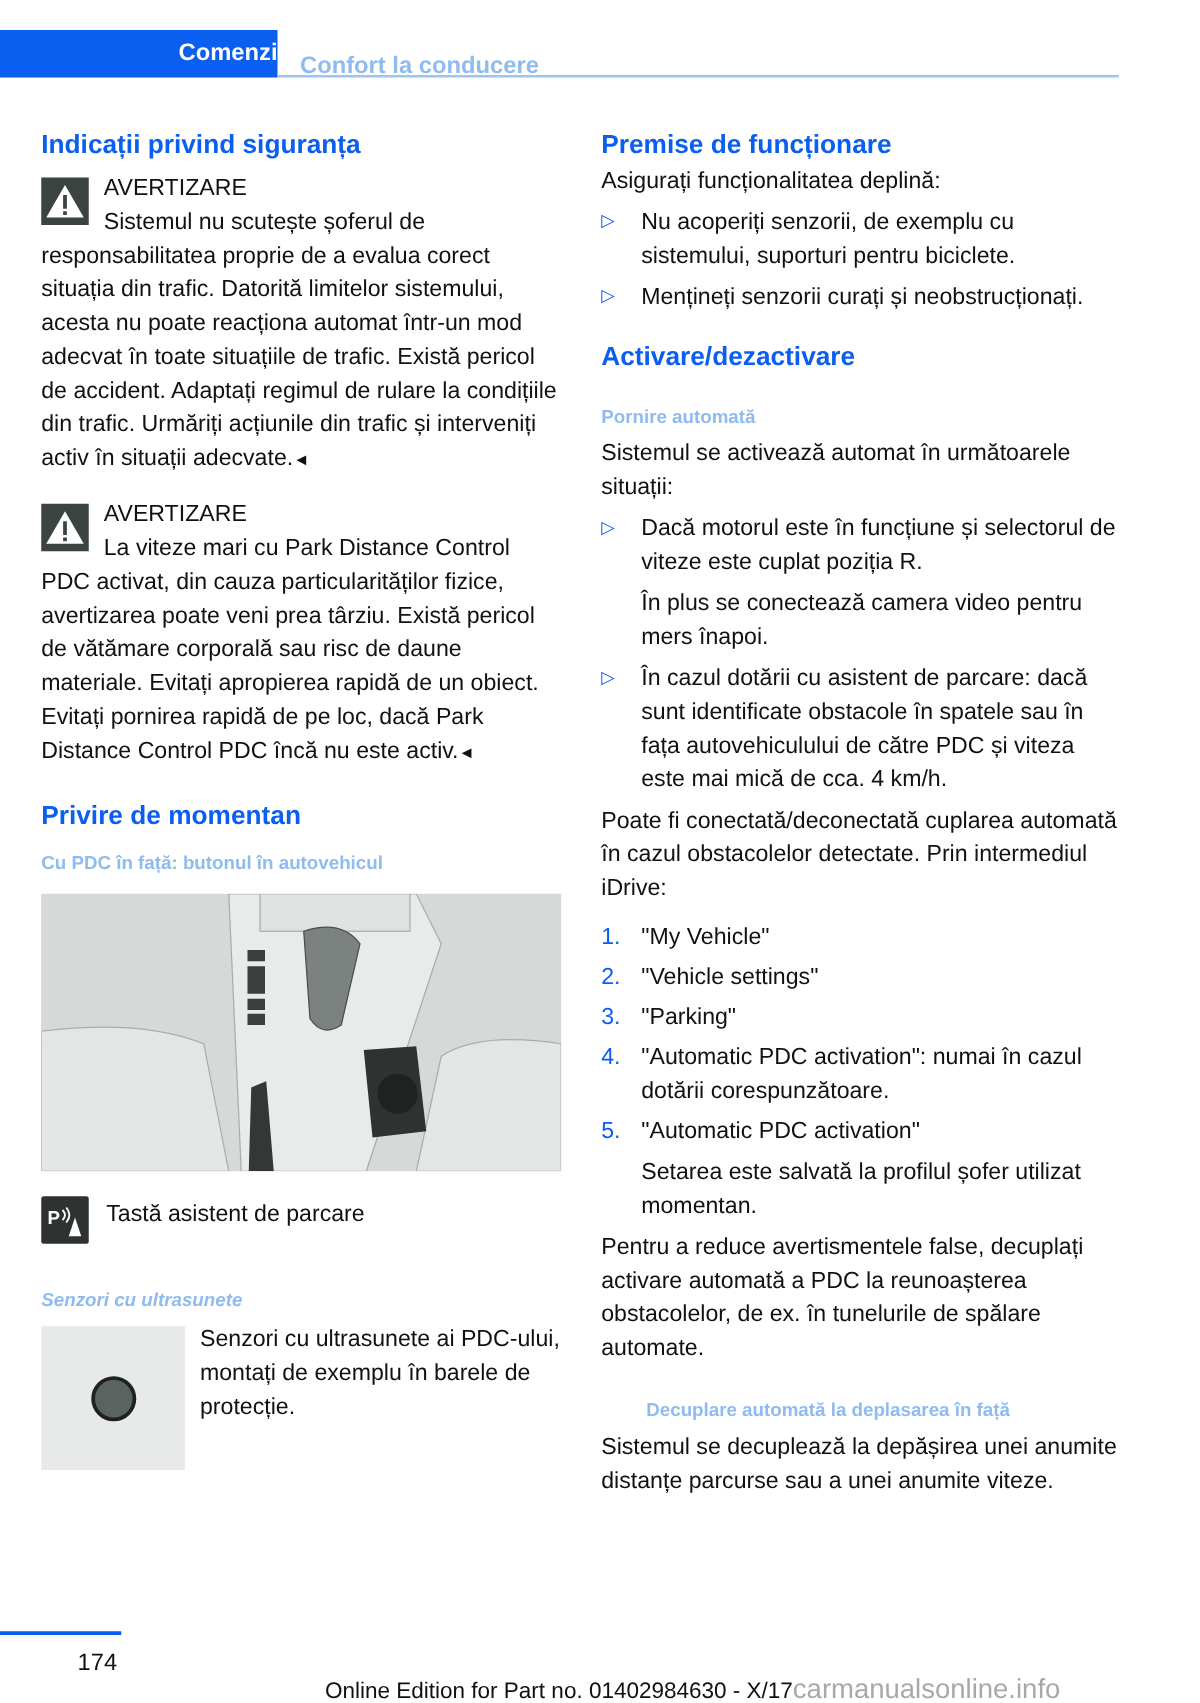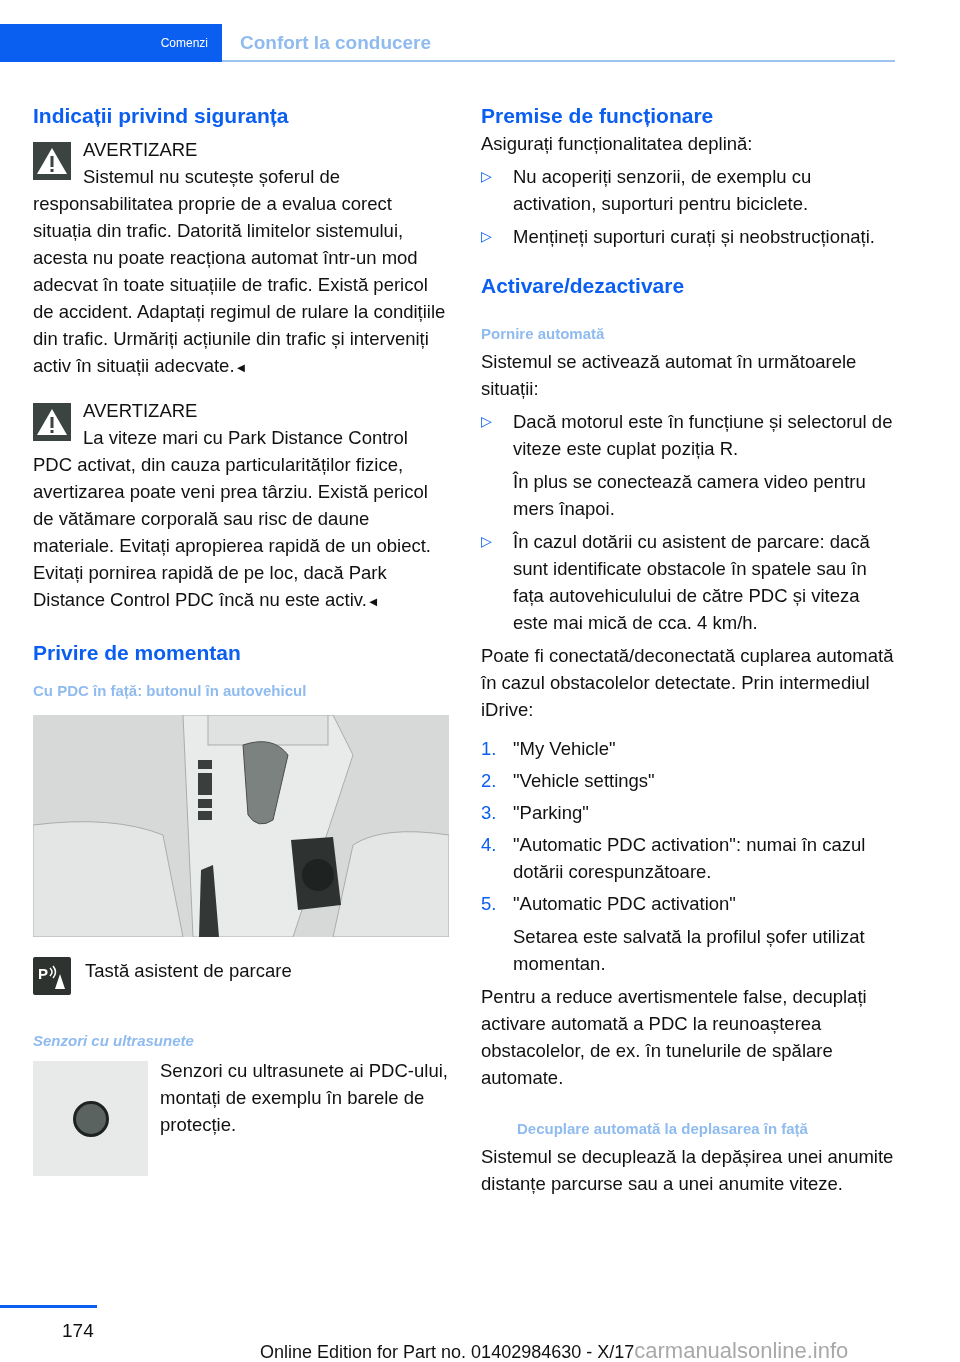--- a/index.html
+++ b/index.html
@@ -1,21 +1,21 @@
 <!DOCTYPE html>
 <html><head>
 <meta charset="utf-8">
 <style>
   html, body { margin:0; padding:0; background:#ffffff; }
   body { width:960px; height:1362px; position:relative; overflow:hidden;
          font-family:"Liberation Sans", sans-serif; color:#111; }
   .header-tab-active { position:absolute; left:0; top:24px; width:222px; height:38px;
-         background:#0a5ef0; color:#fff; font-weight:normal; font-size:12px;
-         display:flex; align-items:center; justify-content:flex-end; padding-right:14px; box-sizing:border-box; }
-  .header-tab { position:absolute; left:240px; top:24px; height:38px; display:flex; align-items:center;
+         background:#0a5ef0; color:#fff; font-weight:bold; font-size:19px;
+         display:flex; align-items:center; justify-content:flex-end; box-sizing:border-box; }
+  .header-tab { position:absolute; left:240px; top:34px; height:38px; display:flex; align-items:center;
          color:#8fbbef; font-weight:bold; font-size:19px; }
   .header-line { position:absolute; left:222px; top:60px; width:673px; height:2px; background:#9cc4f0; }
 
   .col { position:absolute; top:100px; width:416px; }
   .col-left { left:33px; }
   .col-right { left:481px; }
 
   .h1 { color:#0a5ef0; font-weight:bold; font-size:21px; line-height:28px; margin:0; }
   .h2 { color:#8fbbef; font-weight:bold; font-size:15px; line-height:28px; margin:0; }
   p, .txt { font-size:18.5px; line-height:27px; margin:0; }
@@ -123,22 +123,22 @@
         <div class="sensor-dot"></div>
       </div>
     <p style="margin-top:-4px;">Senzori cu ultrasunete ai PDC-ului, montați de exemplu în barele de protecție.</p>
   </div>
 </div>
 
 <div class="col col-right">
   <h2 class="h1" style="margin-top:2px;">Premise de funcționare</h2>
   <p>Asigurați funcționalitatea deplină:</p>
   <ul class="tri" style="margin-top:6px;">
-    <li><span class="bullet">▷</span><span>Nu acoperiți senzorii, de exemplu cu activation, suporturi pentru biciclete.</span></li>
-    <li style="margin-top:6px;"><span class="bullet">▷</span><span>Mențineți suporturi curați și neobstrucționați.</span></li>
+    <li><span class="bullet">▷</span><span>Nu acoperiți senzorii, de exemplu cu sistemului, suporturi pentru biciclete.</span></li>
+    <li style="margin-top:6px;"><span class="bullet">▷</span><span>Mențineți senzorii curați și neobstrucționați.</span></li>
   </ul>
 
   <h2 class="h1" style="margin-top:22px;">Activare/dezactivare</h2>
   <h3 class="h2" style="margin-top:20px;">Pornire automată</h3>
   <p>Sistemul se activează automat în următoarele situații:</p>
   <ul class="tri" style="margin-top:6px;">
     <li><span class="bullet">▷</span><span>Dacă motorul este în funcțiune și selectorul de viteze este cuplat poziția R.</span>
       <div class="sub">În plus se conectează camera video pentru mers înapoi.</div></li>
     <li style="margin-top:6px;"><span class="bullet">▷</span><span>În cazul dotării cu asistent de parcare: dacă sunt identificate obstacole în spatele sau în fața autovehiculului de către PDC și viteza este mai mică de cca. 4 km/h.</span></li>
   </ul>

